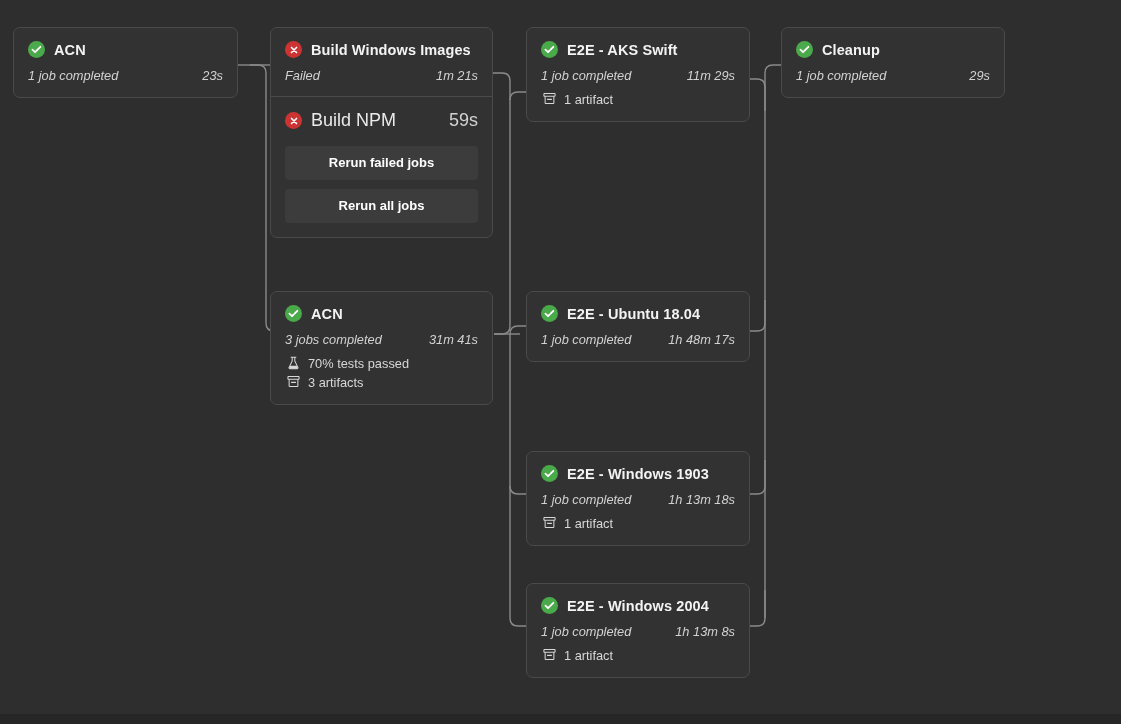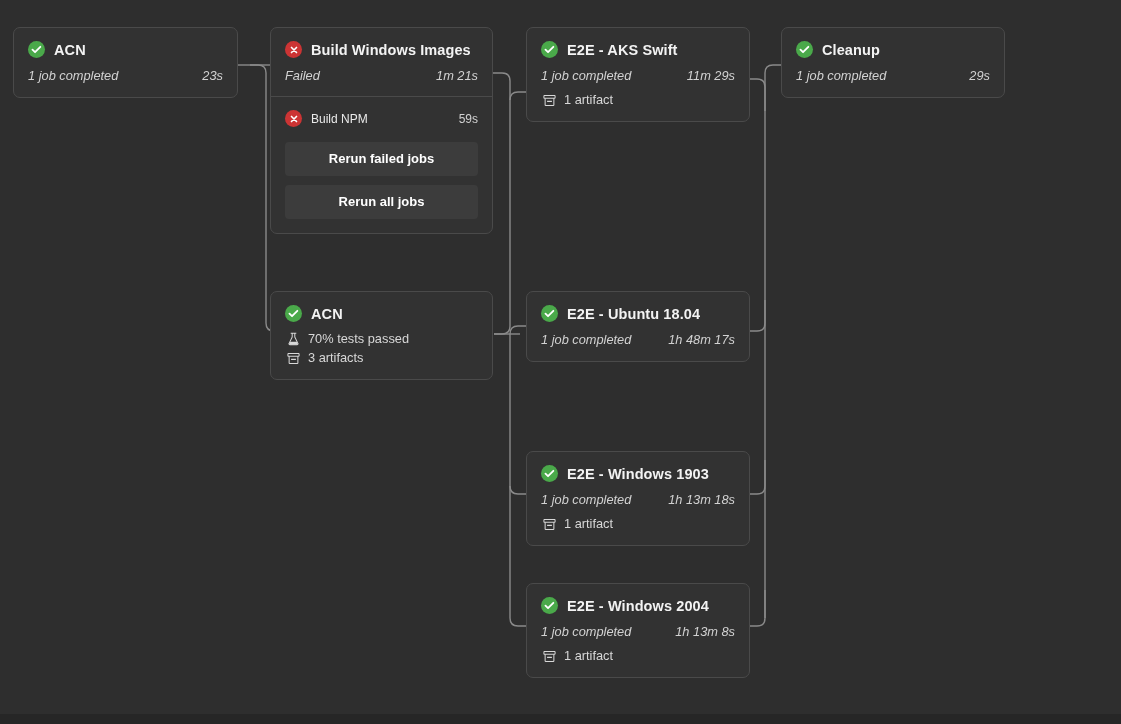--- a/index.html
+++ b/index.html
@@ -46,37 +46,37 @@
     padding: 10px 14px 0 14px;
     font-size: 12.8px;
     color: #d2d2d2;
     font-style: italic;
   }
   .card-meta .dur { color: #d2d2d2; white-space: nowrap; }
   .card-body { padding-bottom: 14px; }
   .extras { padding: 9px 14px 0 16px; }
   .extra-row {
     display: flex;
-    align-items: flex-end;
+    align-items: flex-start;
     gap: 8px;
     font-size: 12.8px;
     color: #d8d8d8;
     margin-top: 4px;
   }
   .extra-row:first-child { margin-top: 0; }
   .divider {
     height: 1px;
     background: #4a4a4a;
     margin-top: 13px;
   }
   .subjob {
     display: flex;
     align-items: center;
     padding: 13px 14px 0 14px;
-    font-size: 12px;
+    font-size: 18px;
     color: #eaeaea;
     justify-content: flex-end;
   }
   .subjob .sj-label { margin-left: 9px; flex: 1; }
   .subjob .sj-dur { color: #d2d2d2; }
   .btns { padding: 15px 14px 0 14px; }
   .btn {
     display: block;
     width: 100%;
     background: #3c3c3c;
@@ -195,20 +195,24 @@
   <div class="card" style="left:270px; top:291px; width:223px;">
     <div class="card-body">
       <div class="card-head">
         <span class="icon badge ok">
           <svg width="11" height="11" viewBox="0 0 12 12">
               <path d="M1.6 6.2 L4.4 8.9 L10.2 3.1" stroke="#ffffff" stroke-width="2" fill="none" stroke-linecap="round" stroke-linejoin="round"></path>
             </svg>
         </span>
         <span class="card-title">ACN</span>
       </div>
+      <div class="card-meta">
+        <span>3 jobs completed</span>
+        <span class="dur">31m 41s</span>
+      </div>
       <div class="extras">
         <div class="extra-row">
           <span class="icon">
             <svg width="13" height="14" viewBox="0 0 14 15">
               <path d="M4 1.2 H10 M5.6 1.2 V5.4 L2.3 12.2 A1 1 0 0 0 3.2 13.7 H10.8 A1 1 0 0 0 11.7 12.2 L8.4 5.4 V1.2" stroke="#d8d8d8" stroke-width="1.1" fill="none" stroke-linejoin="round"></path>
               <path d="M3.6 10.4 H10.4 L11.7 12.8 A1 1 0 0 1 10.8 13.7 H3.2 A1 1 0 0 1 2.3 12.8 Z" fill="#d8d8d8"></path>
             </svg>
           </span>
           <span>70% tests passed</span>
         </div>

